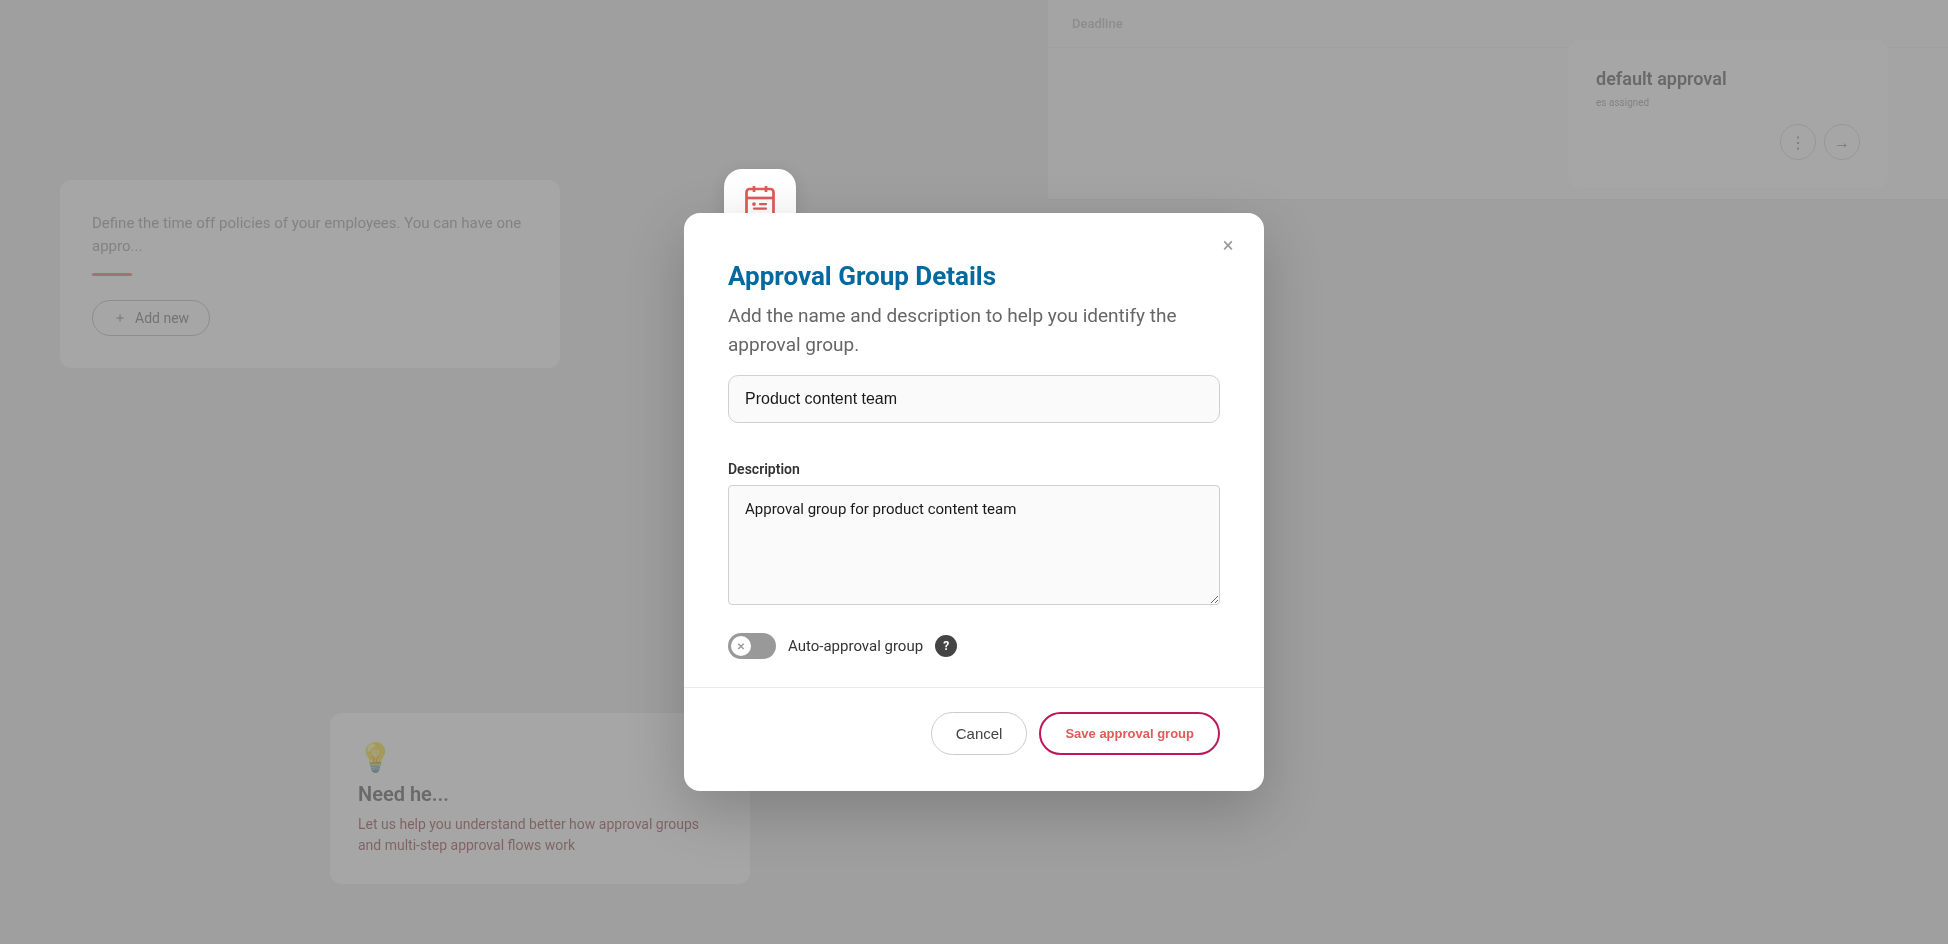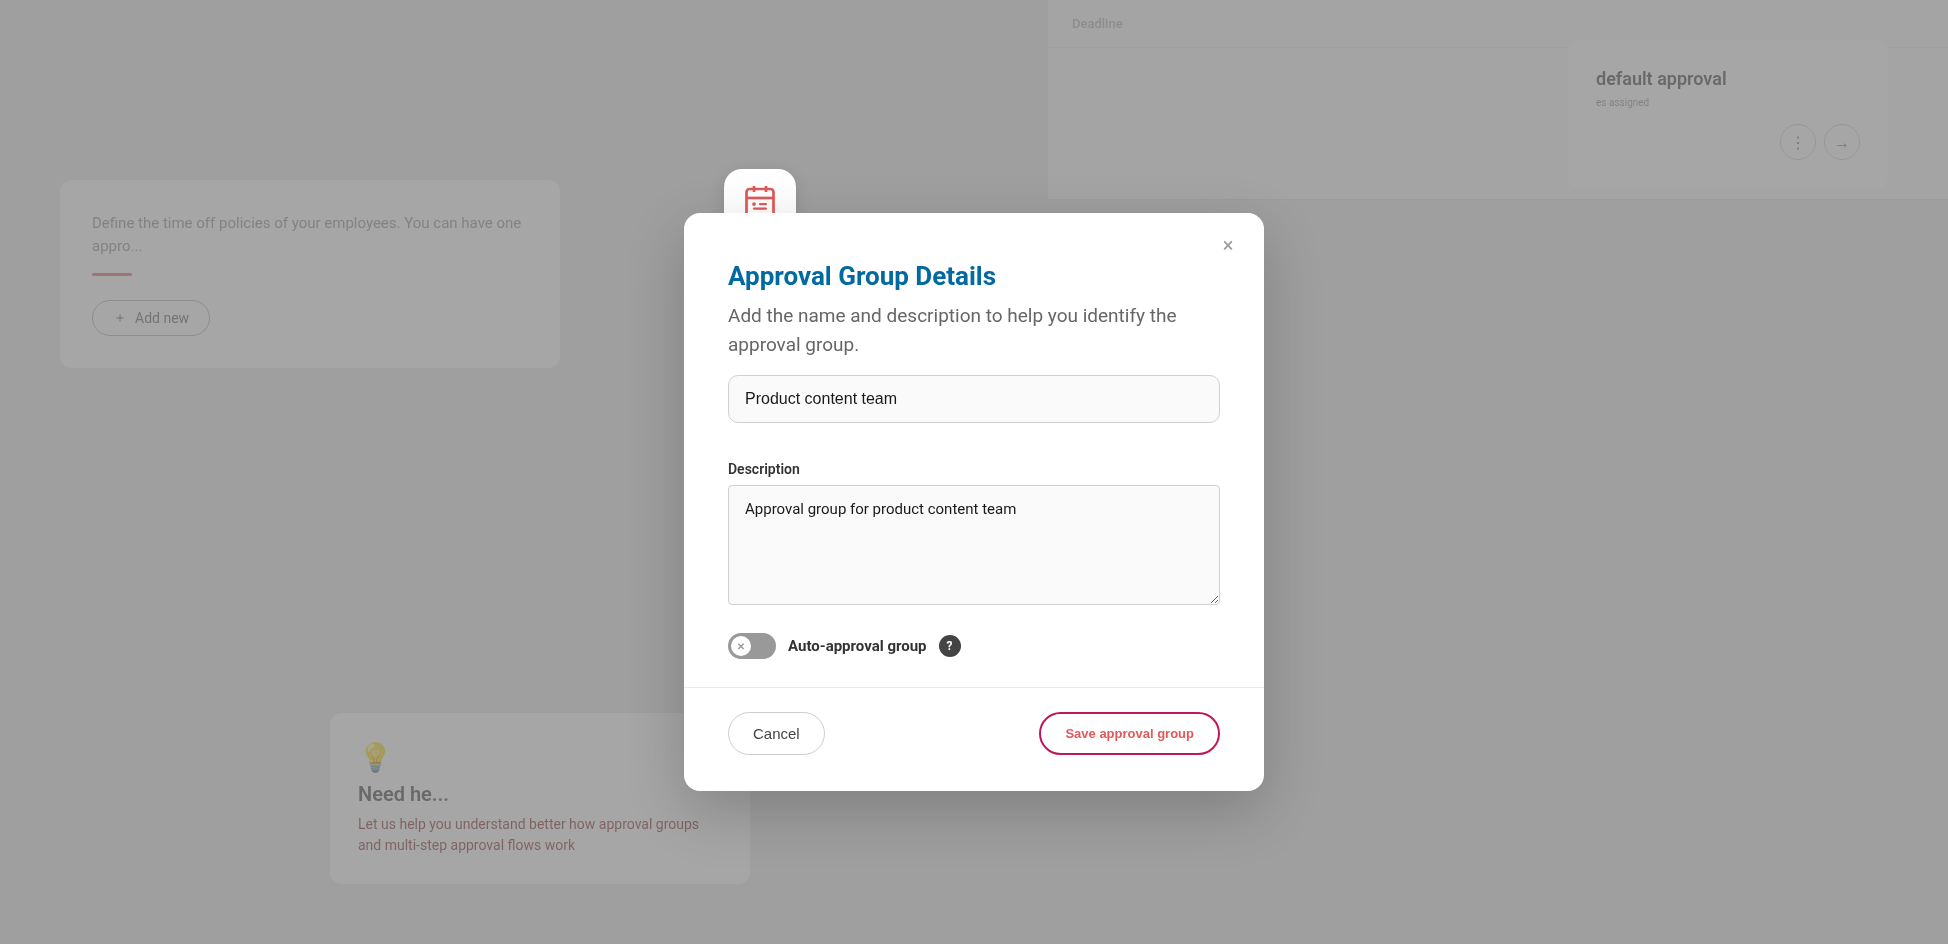--- a/index.html
+++ b/index.html
@@ -289,21 +289,21 @@
       align-items: center;
       justify-content: center;
       font-size: 10px;
       color: #999;
       font-weight: 700;
     }
 
     .toggle-label {
       font-size: 15px;
       color: #333;
-      font-weight: 700;
+      font-weight: 400;
     }
 
     .help-icon {
       width: 22px;
       height: 22px;
       background: #444;
       border-radius: 50%;
       display: flex;
       align-items: center;
       justify-content: center;
@@ -314,21 +314,21 @@
     }
 
     .modal-divider {
       height: 1px;
       background: #ebebeb;
       margin: 0 -44px 24px;
     }
 
     .modal-footer {
       display: flex;
-      justify-content: space-between;
+      justify-content: flex-end;
       gap: 12px;
     }
 
     .btn-cancel {
       padding: 12px 24px;
       border: 1.5px solid #ccc;
       border-radius: 24px;
       background: white;
       font-size: 15px;
       color: #444;

